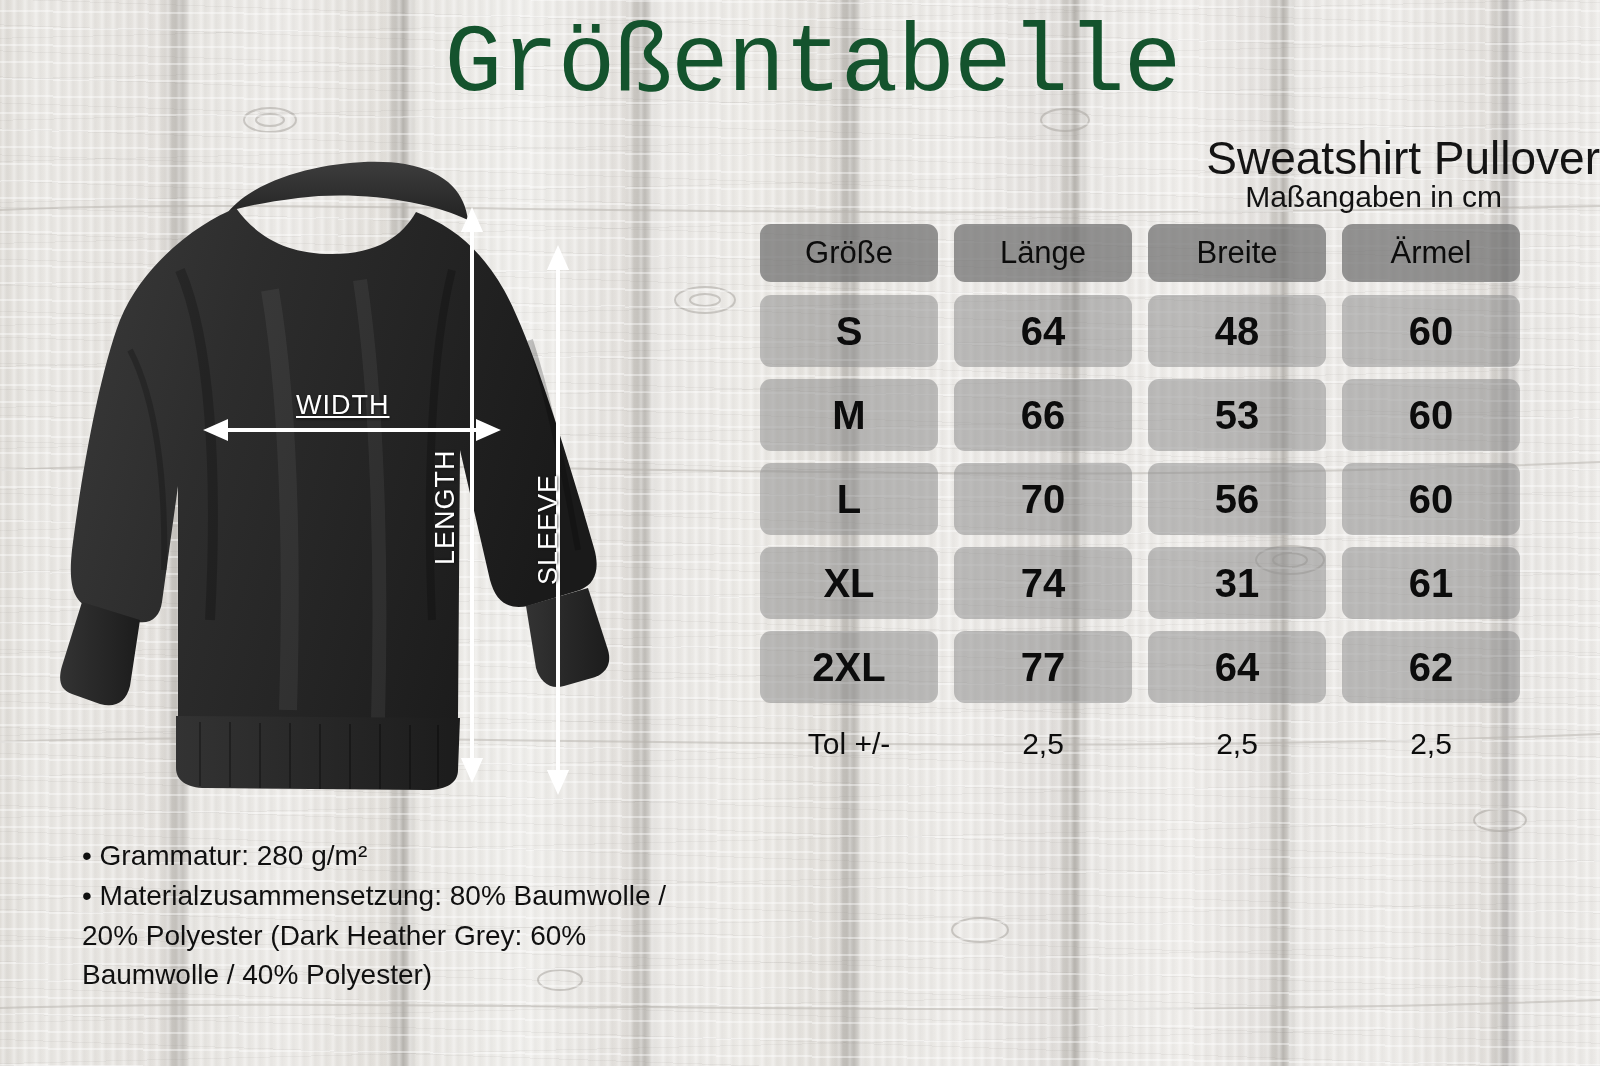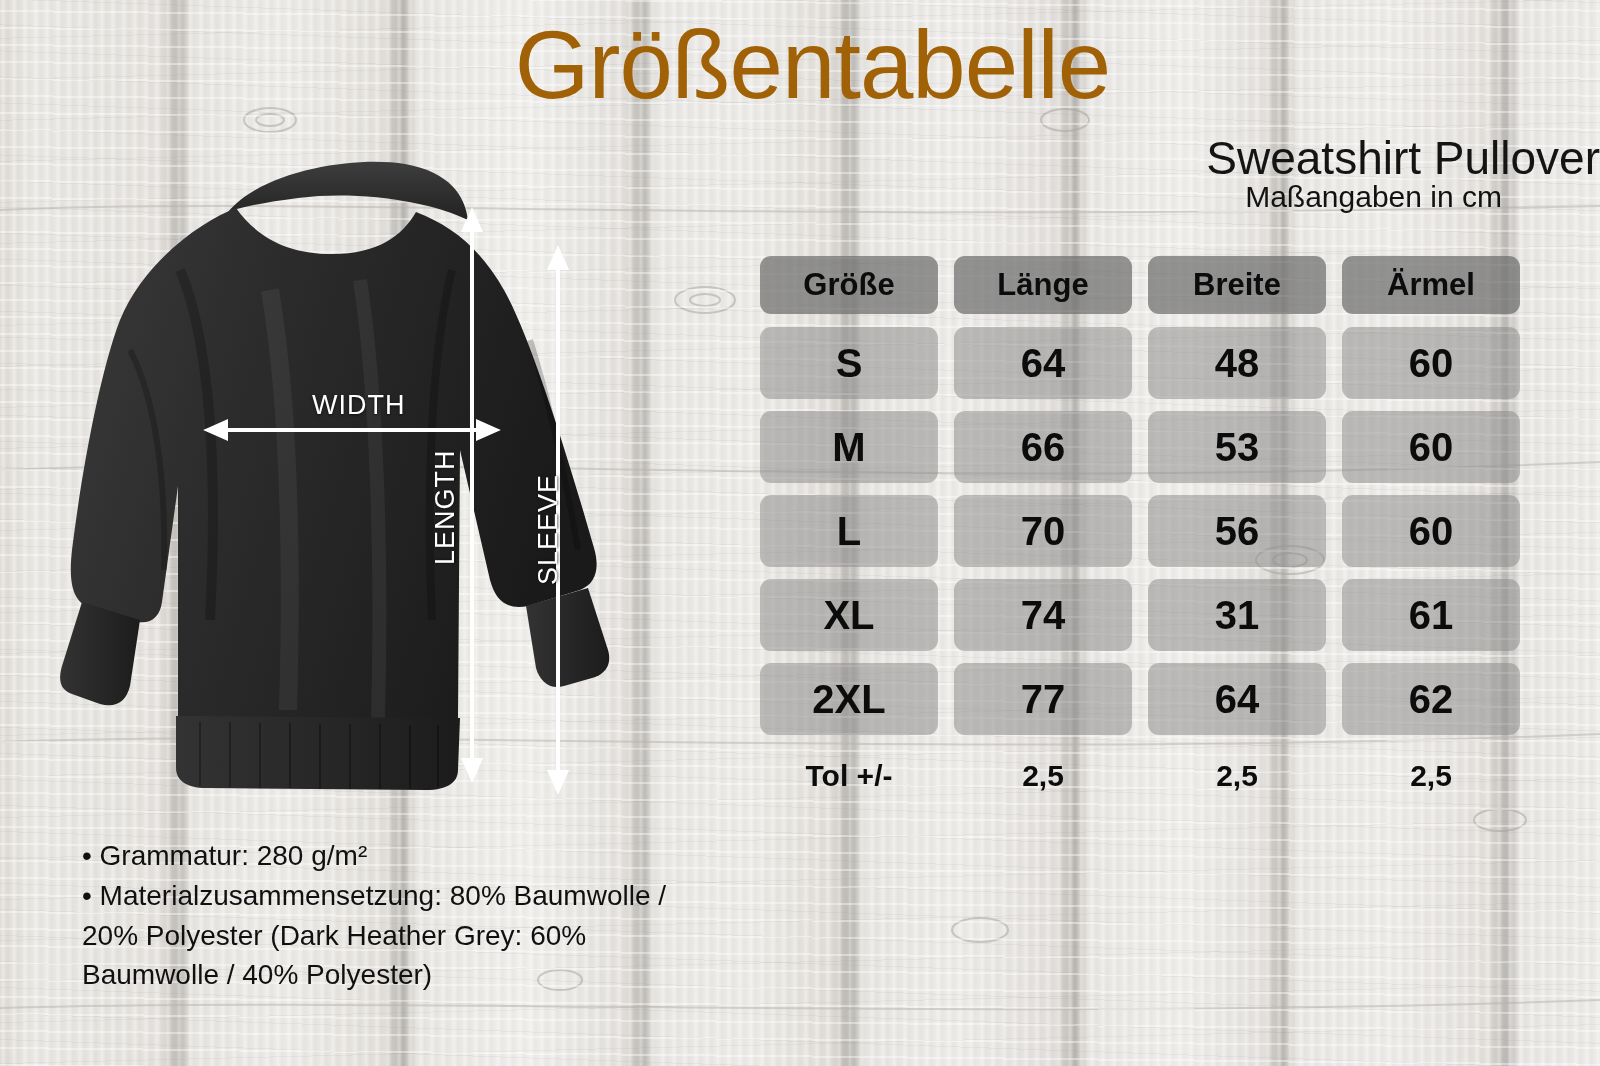--- a/index.html
+++ b/index.html
@@ -45,23 +45,23 @@
     background:
       repeating-linear-gradient(2deg, rgba(150,145,140,0.10) 0 1px, rgba(255,255,255,0) 1px 26px),
       repeating-linear-gradient(-1.4deg, rgba(120,115,110,0.07) 0 1px, rgba(255,255,255,0) 1px 41px),
       repeating-linear-gradient(0.6deg, rgba(255,255,255,0.4) 0 2px, rgba(255,255,255,0) 2px 17px);
   }
 
   
   #title {
     position: absolute; left: 0; right: 0; top: 10px;
     text-align: center;
-    font-size: 96px; font-weight: 400; color: #a16207;
+    font-size: 96px; font-weight: 400; color: #14532d;
     letter-spacing: -1px;
-    font-family: Liberation Sans, sans-serif;
+    font-family: Liberation Mono, monospace;
     padding-left: 25px;
   }
   #subtitle {
     position: absolute; left: 0; right: 0; top: 131px;
     text-align: right;
     font-size: 46px; color: #141414; font-weight: 400;
   }
   #unit-note {
     position: absolute; right: 98px; top: 180px;
     font-size: 30px; color: #121212;
@@ -75,46 +75,45 @@
   .trow { display: flex; gap: 16px; }
   .cell {
     flex: 1 1 0;
     border-radius: 11px;
     display: flex; align-items: center; justify-content: center;
     color: #0c0c0c;
   }
   .hrow .cell {
     height: 58px;
     background: rgba(109,109,109,0.72);
-    font-size: 31px; font-weight: bold;
+    font-size: 31px; font-weight: normal;
     margin-bottom: 13px;
-    margin-top: 32px;
   }
   .drow .cell {
     height: 72px;
     background: rgba(138,138,138,0.52);
     font-size: 40px; font-weight: bold;
     margin-bottom: 12px;
   }
   .tolrow { margin-top: 6px; }
   .tolrow .cell {
     height: 46px; background: transparent;
-    font-size: 30px; font-weight: 700;
+    font-size: 30px; font-weight: 400;
   }
 
   
   #garment { position: absolute; left: 60px; top: 150px; width: 640px; height: 700px; }
 
   
   .mlabel {
     position: absolute; color: #fff; font-size: 27px;
     letter-spacing: 1px;
     text-shadow: 0 1px 3px rgba(0,0,0,0.65);
   }
-  #lbl-width { left: 312px; top: 390px; }
+  #lbl-width { left: 296px; top: 390px; text-decoration: underline; }
   #lbl-length { left: 430px; top: 565px; transform: rotate(-90deg); transform-origin: left top; }
   #lbl-sleeve { left: 533px; top: 585px; transform: rotate(-90deg); transform-origin: left top; }
 
   
   #specs {
     position: absolute; left: 58px; top: 836px; width: 660px;
     font-size: 28px; line-height: 1.42; color: #101010; margin-left: 24px;
   }
   #specs div { white-space: pre-wrap; }
 </style>

